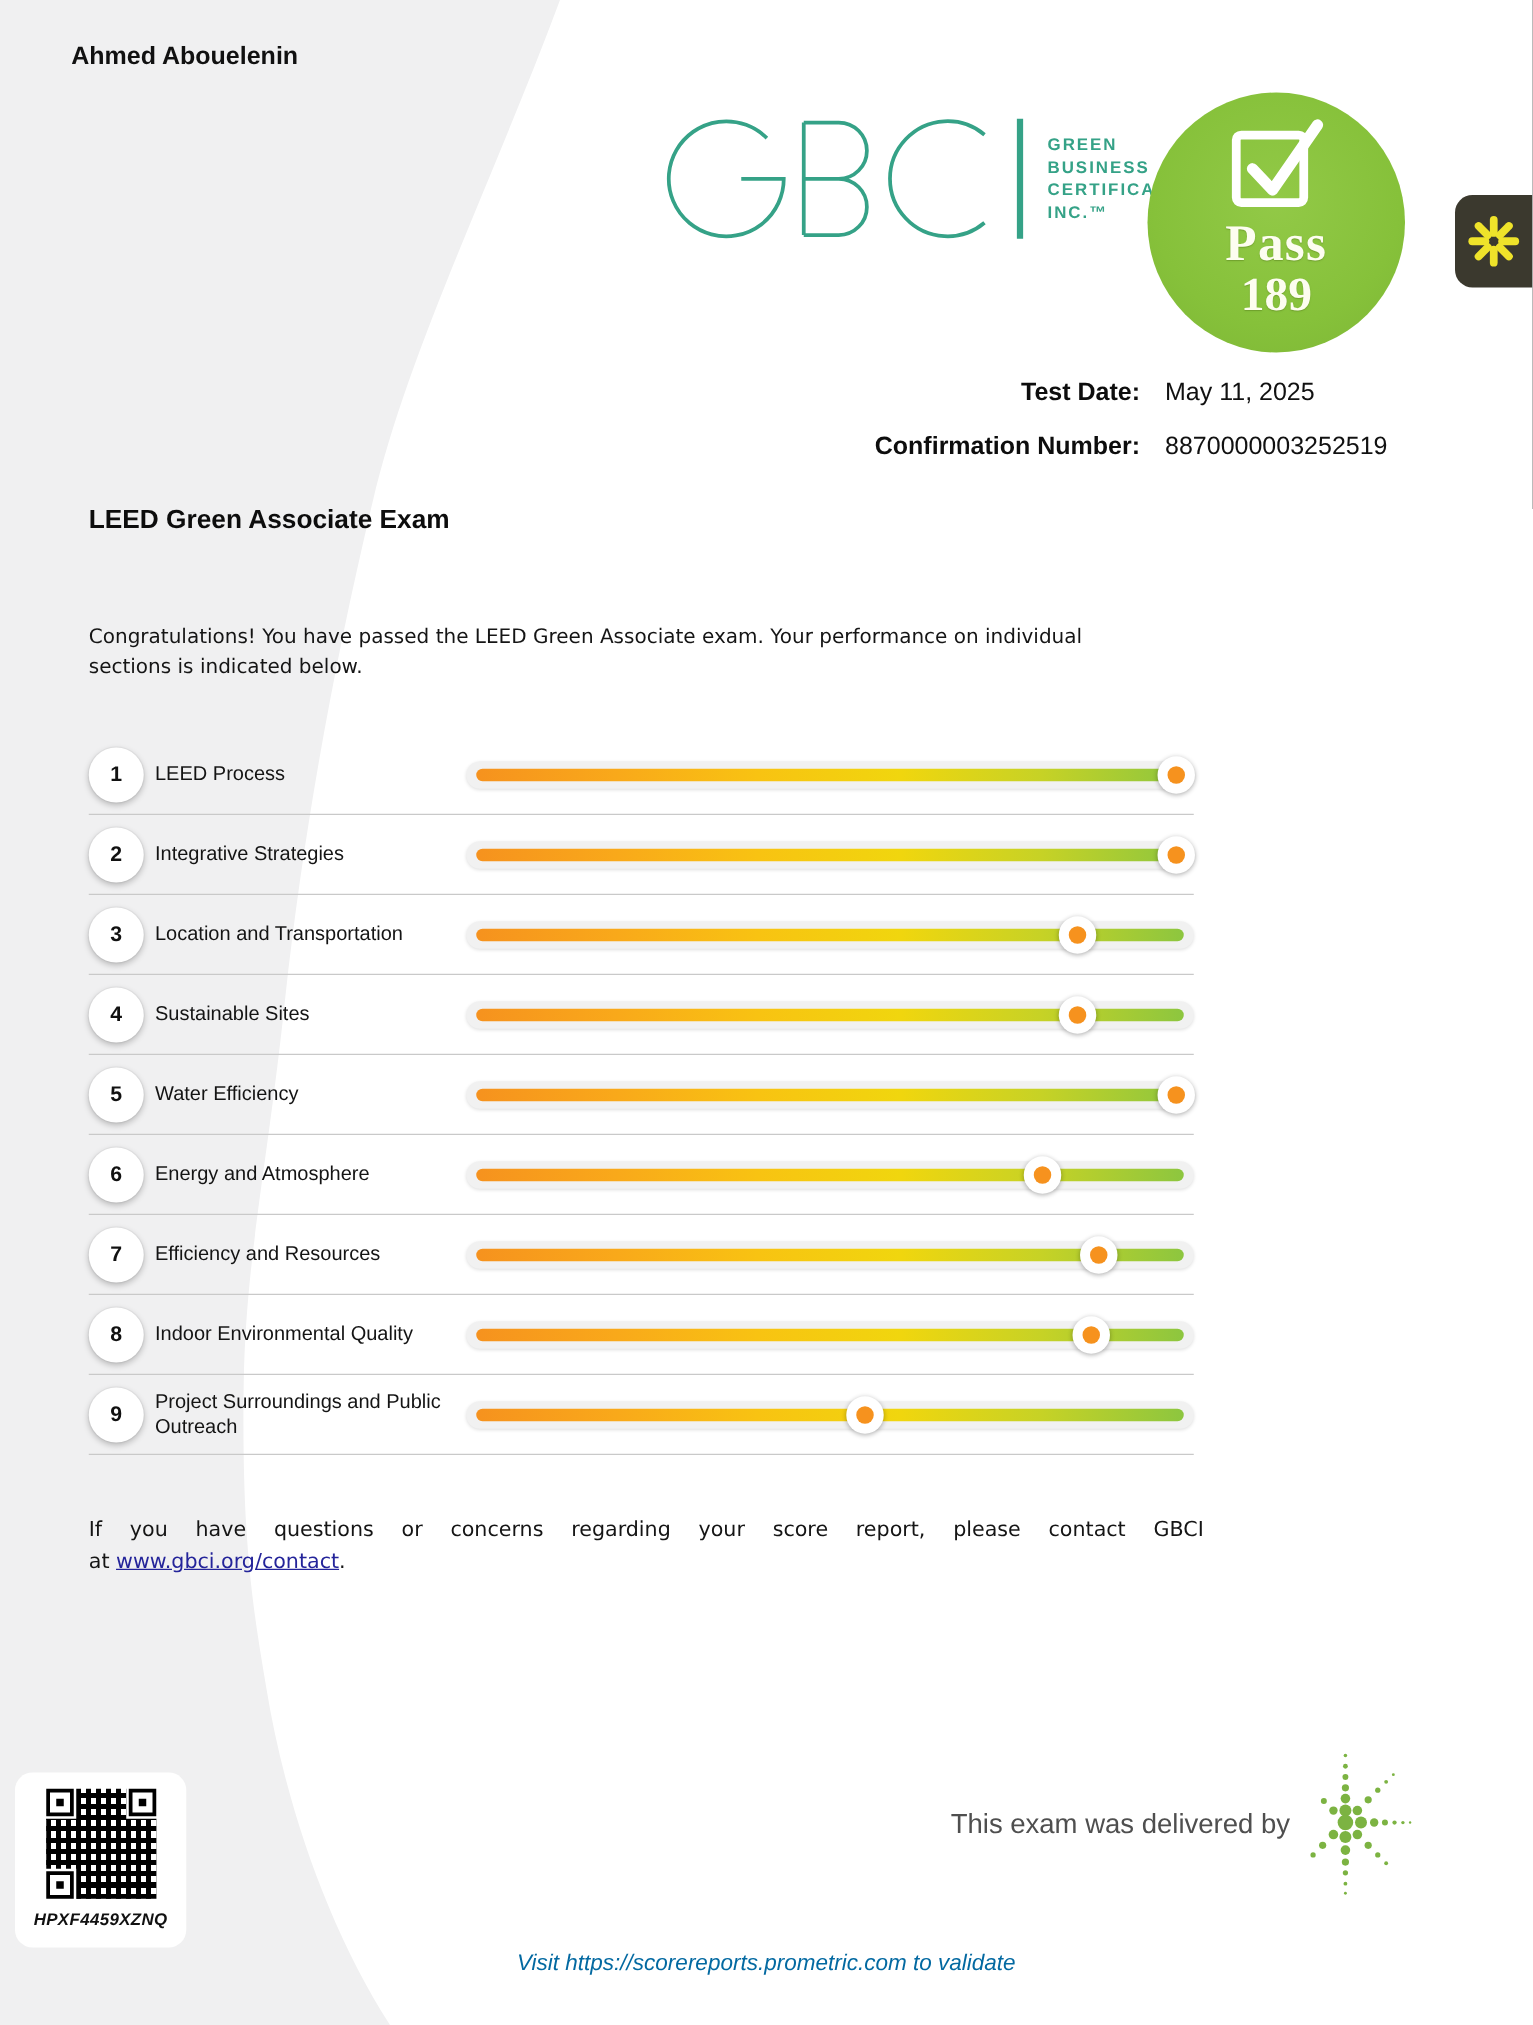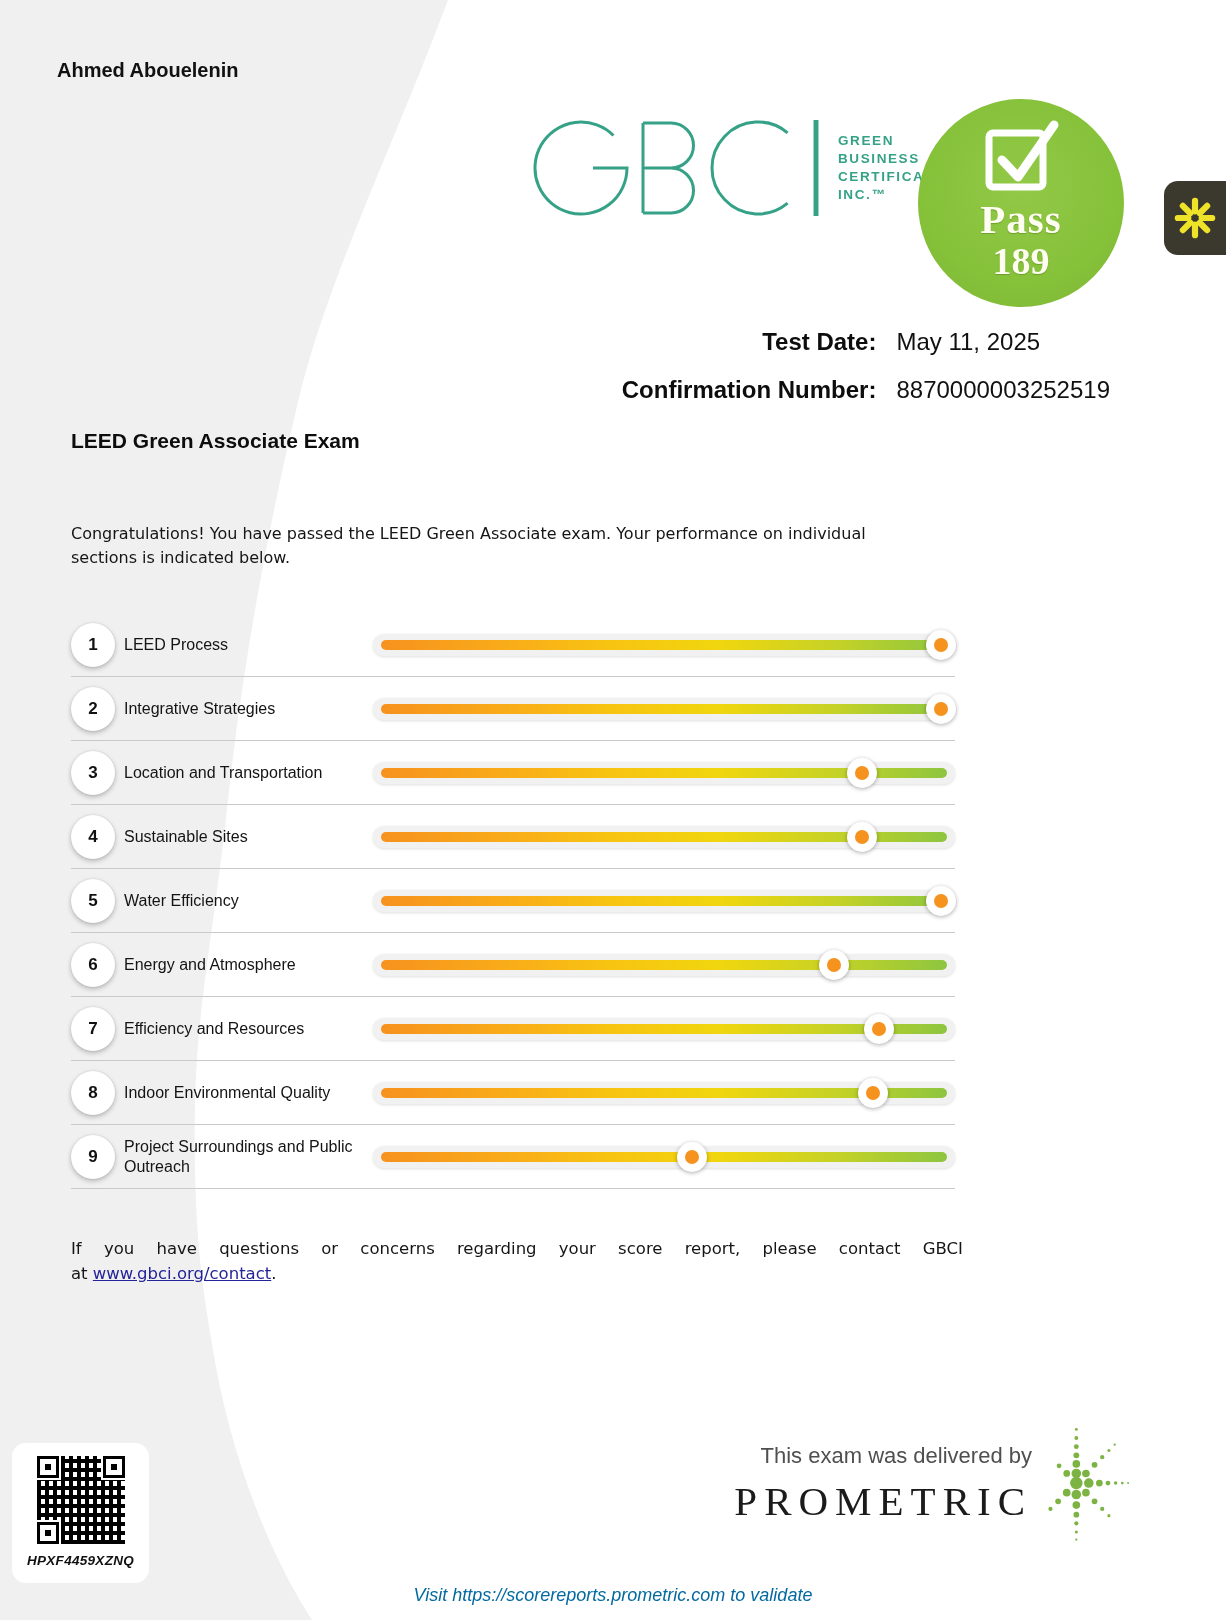--- a/index.html
+++ b/index.html
@@ -2,21 +2,21 @@
 <html><head>
 <meta charset="utf-8">
 <style>
   html,body { margin:0; padding:0; background:#888; }
   .page {
     position:relative; width:1226px; height:1620px; margin:0 auto;
     background:#ffffff; overflow:hidden;
     font-family:"Liberation Sans", sans-serif; color:#1a1a1a;
   }
   .swoosh { position:absolute; inset:0; z-index:0; pointer-events:none; }
-  .layer { position:absolute; z-index:1;margin-top:25px; }
+  .layer { position:absolute; z-index:1; }
 
   
   .candidate-name { left:57px; top:34px; font-size:20px; font-weight:bold; color:#111; }
 
   .gbci { left:533px; top:93px; display:flex; align-items:center; gap:13px; }
   .gbci-caps { color:#35a287; font-size:13.5px; font-weight:600; letter-spacing:1.6px; line-height:1.34; white-space:pre-line; }
 
   .badge {
     left:918px; top:74px; width:206px; height:208px; border-radius:50%;
     background:radial-gradient(circle at 50% 42%, #92c947 0%, #86c13a 62%, #7db636 100%);
@@ -25,21 +25,21 @@
   }
   .badge .pass { font-family:"Liberation Serif", serif; font-weight:bold; font-size:41px; line-height:1.0; margin-top:5px; letter-spacing:1px; text-shadow:0 1px 1px rgba(90,130,30,.55); }
   .badge .score { font-family:"Liberation Serif", serif; font-weight:bold; font-size:38px; line-height:1.05; margin-top:2px; text-shadow:0 1px 1px rgba(90,130,30,.55); }
 
   .floating-widget {
     right:0; top:156px; width:62px; height:74px; background:#3b392e;
     border-radius:14px 0 0 14px; display:flex; align-items:center; justify-content:center;
     cursor:pointer;
   }
 
-  .testinfo { right:116px; top:303px; display:grid; grid-template-columns:auto auto; column-gap:12px; row-gap:7px; font-size:24px;gap:20px; }
+  .testinfo { right:116px; top:303px; display:grid; grid-template-columns:auto auto; column-gap:12px; row-gap:7px; font-size:20px;gap:20px; }
   .testinfo .lbl { font-weight:bold; text-align:right; color:#0d0d0d; }
   .testinfo .val { text-align:left; color:#111; }
 
   .exam-title { left:71px; top:404px; font-size:21px; font-weight:bold; color:#0d0d0d; }
 
   .congrats { left:71px; top:497px; width:890px; font-family:"DejaVu Sans", sans-serif; font-size:16px; line-height:1.48; color:#151515; }
 
   
   .rows { left:71px; top:588px; width:884px; }
   .row { display:flex; align-items:center; height:64px; border-bottom:1px solid #c9c9c9; box-sizing:border-box; }
@@ -317,21 +317,20 @@
       <div class="qr-finder qr-tl"></div>
       <div class="qr-finder qr-tr"></div>
       <div class="qr-finder qr-bl"></div>
     </div>
     <div class="qr-text">HPXF4459XZNQ</div>
   </div>
 
   <div class="layer prometric">
     <div class="prometric-text">
       <div class="delivered-by">This exam was delivered by</div>
-      <div class="provider-name">PROMETRIC</div>
     </div>
     <svg width="92" height="134" viewBox="0 0 96 134">
       <g fill="#7cb342">
         <circle cx="40" cy="10" r="1.5"></circle>
           <circle cx="40" cy="19" r="2"></circle>
           <circle cx="40" cy="28" r="2.5"></circle>
         <circle cx="40" cy="37" r="3"></circle>
           <circle cx="40" cy="46" r="4"></circle>
           <circle cx="40" cy="56" r="5"></circle>
         <circle cx="40" cy="66" r="6.5"></circle>

